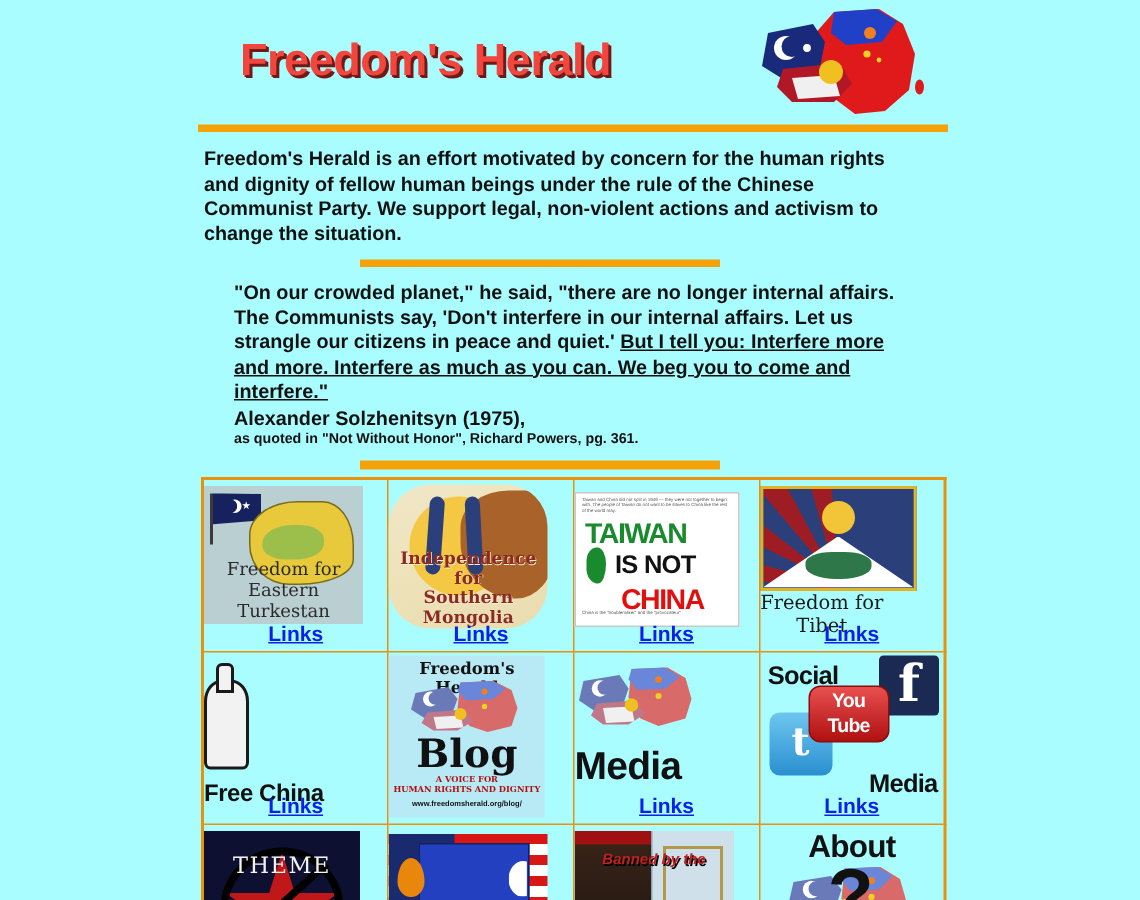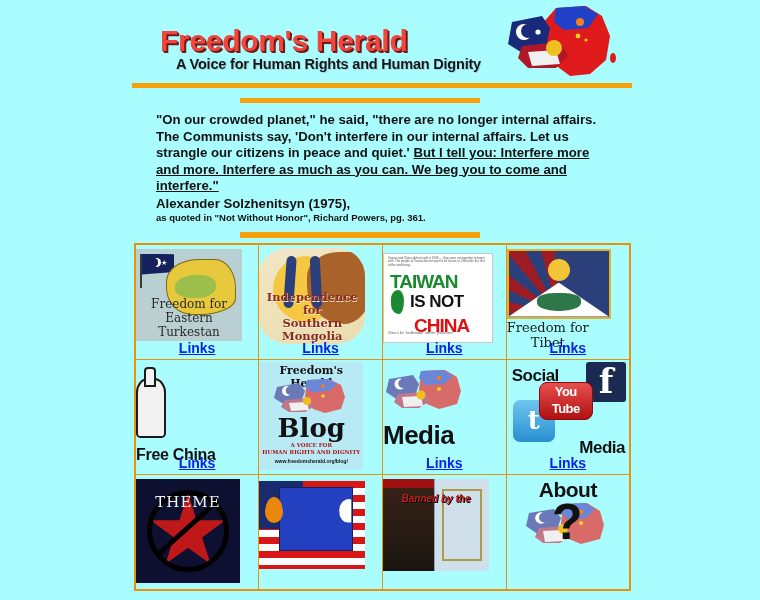--- a/index.html
+++ b/index.html
@@ -568,21 +568,20 @@
   }
 </style>
 </head>
 <body>
 
 <div class="page">
   <div class="content">
 
     <div class="header">
       <div class="title">Freedom's Herald</div>
-      <div class="subtitle">A Voice for Human Rights and Human Dignity</div>
       <div class="logo">
         <svg viewBox="0 0 125 80" width="125" height="80">
           <path d="M58 6 L88 4 L104 14 L112 34 L108 58 L92 72 L72 74 L56 62 L46 44 L44 22 Z" fill="#e01a1a"></path>
           <path d="M58 6 L86 4 L100 12 L90 26 L66 28 L56 20 Z" fill="#2040c8"></path>
           <path d="M14 20 L44 14 L52 26 L48 46 L26 52 L10 42 Z" fill="#1a2a7a"></path>
           <path d="M24 44 L62 40 L70 54 L58 66 L30 66 L20 56 Z" fill="#b01828"></path>
           <path d="M30 50 L58 48 L62 62 L34 64 Z" fill="#f0f0f0"></path>
           <circle cx="26" cy="30" r="8" fill="#fff"></circle>
           <circle cx="30" cy="29" r="7" fill="#1a2a7a"></circle>
           <circle cx="40" cy="30" r="2.6" fill="#fff"></circle>
@@ -590,20 +589,21 @@
           <circle cx="82" cy="20" r="4" fill="#f08020"></circle>
           <circle cx="80" cy="34" r="2.4" fill="#f0d020"></circle>
           <circle cx="88" cy="38" r="1.6" fill="#f0d020"></circle>
           <ellipse cx="115" cy="56" rx="3" ry="5" fill="#e01a1a"></ellipse>
         </svg>
       </div>
     </div>
 
     <div class="rule-full"></div>
 
+    <p class="intro">Freedom's Herald is an effort motivated by concern for the human rights and dignity of fellow human beings under the rule of the Chinese Communist Party. We support legal, non-violent actions and activism to change the situation.</p>
 
     <div class="rule-short"></div>
 
 
     <div class="quote-block">
       <div class="quote-text"><span>"On our crowded planet," he said, "there are no longer internal affairs. The Communists say, 'Don't interfere in our internal affairs. Let us strangle our citizens in peace and quiet.' </span><u>But I tell you: Interfere more and more. Interfere as much as you can. We beg you to come and interfere."</u></div>
       <div class="attrib">Alexander Solzhenitsyn (1975),</div>
       <div class="attrib-sub">as quoted in "Not Without Honor", Richard Powers, pg. 361.</div>
     </div>
 

